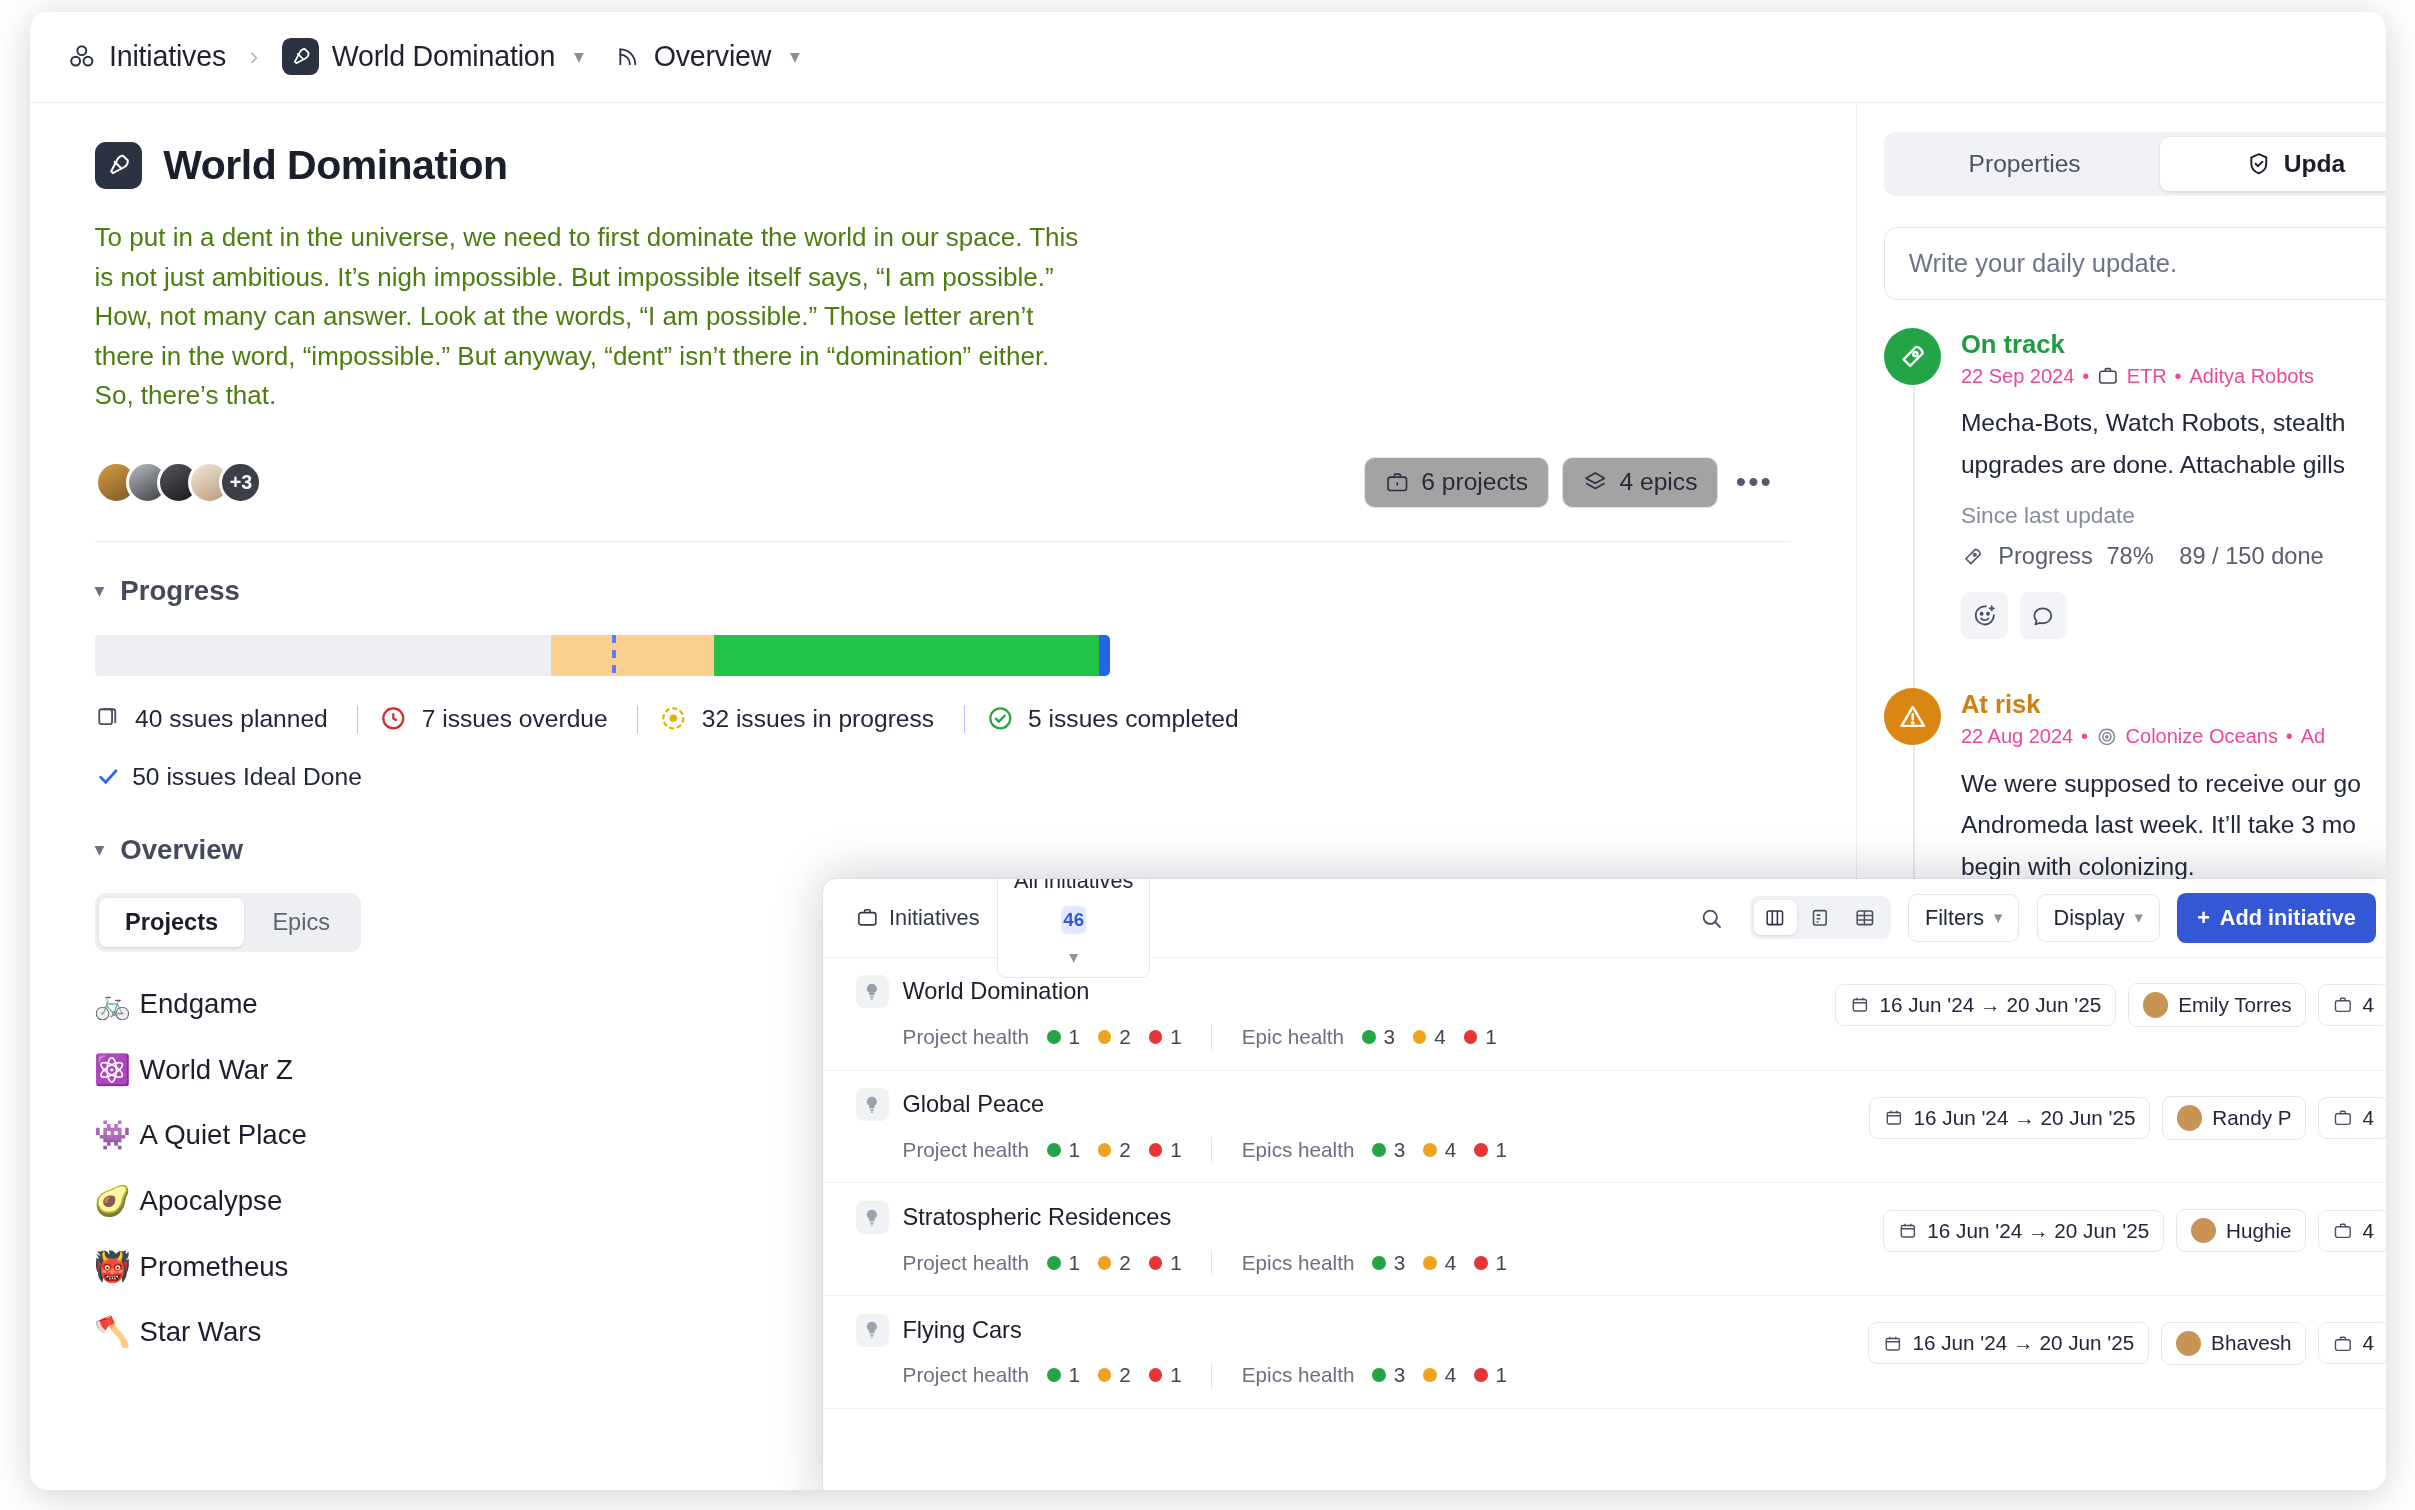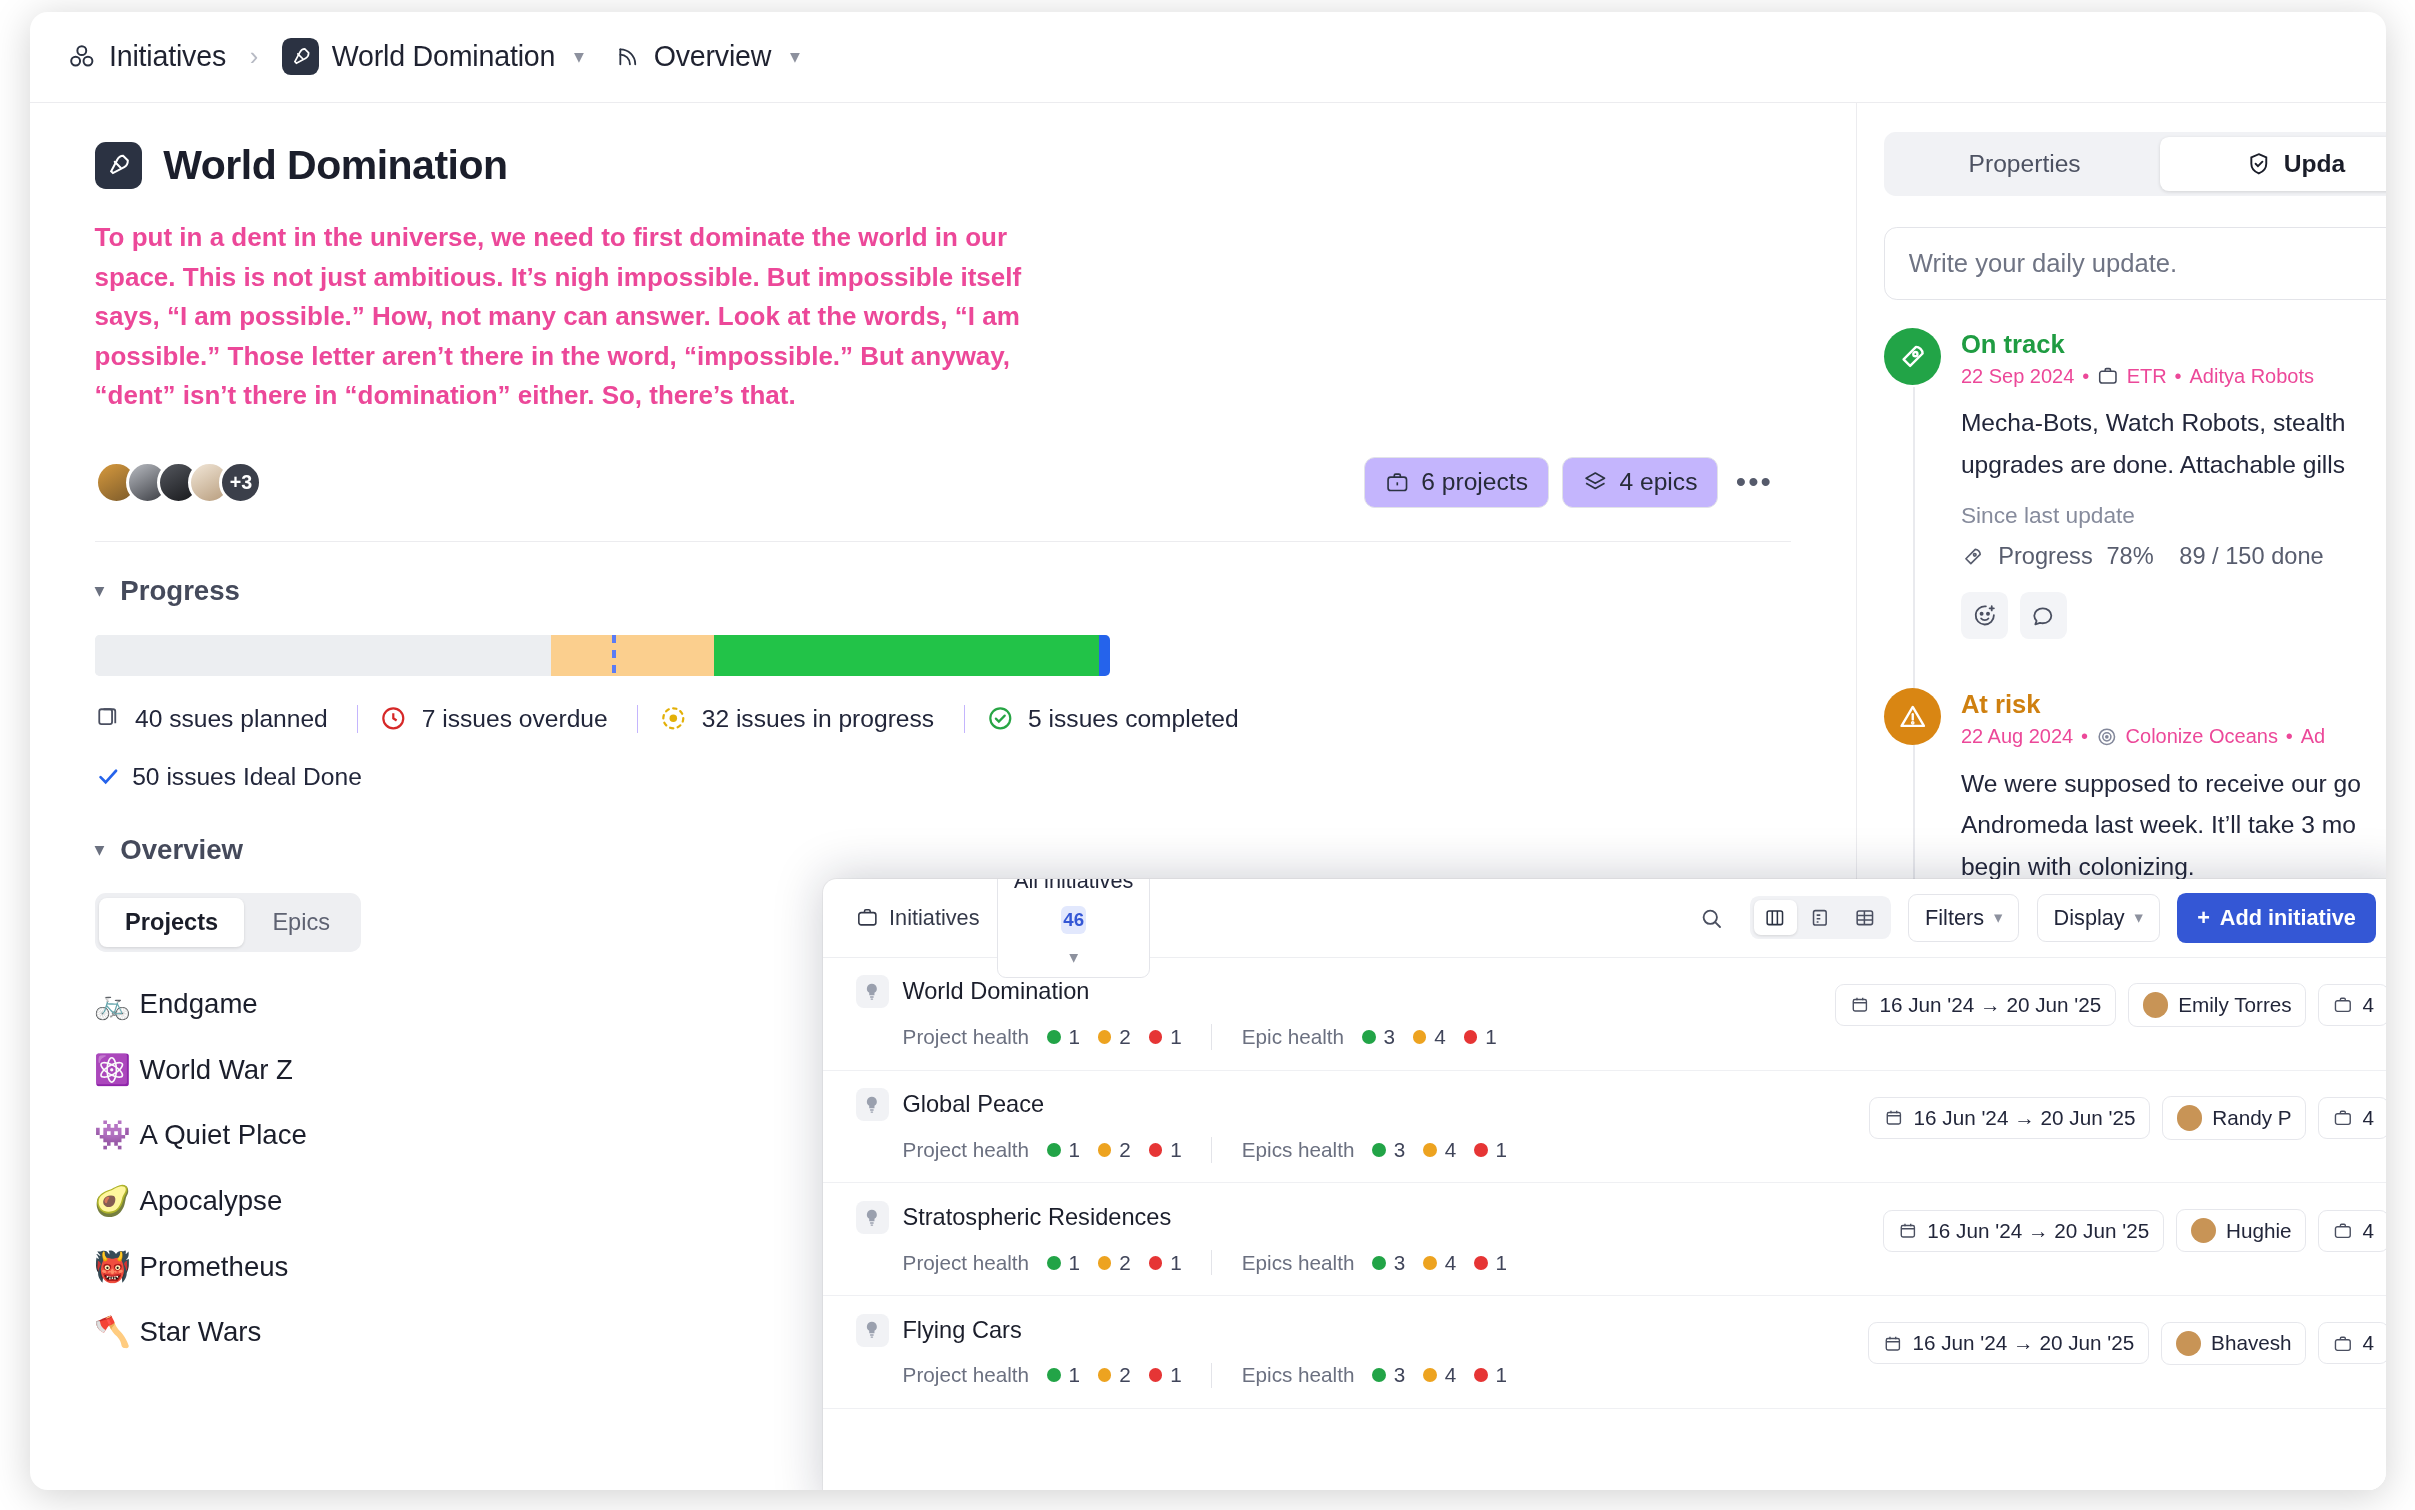--- a/index.html
+++ b/index.html
@@ -41,39 +41,39 @@
   .main { width: 1827px; padding: 39px 0 0 0; position: relative; border-right: 1px solid #ececef;}
   .inner { padding: 0 65px; }
 
   .title-row { display: flex; align-items: center; gap: 21.7px; margin-bottom: 29.6px; }
   .title-badge {
     width: 47px; height: 47px; border-radius: 10.8px; background: #2b3242;
     display: flex; align-items: center; justify-content: center;
   }
   .title-text { font-size: 41px; font-weight: 700; color: #1b1e2b; letter-spacing: -0.5px; }
 
-  .desc { font-size: 26px; line-height: 1.52; color: #ec4899; max-width: 985px; font-weight: bold; }
+  .desc { font-size: 26px; line-height: 1.52; color: #4d7c0f; max-width: 985px; }
 
   .meta-row { display: flex; align-items: center; margin-top: 41px; }
   .avatars { display: flex; }
   .avatar {
     width: 43px; height: 43px; border-radius: 50%;
     border: 3px solid #fff; margin-left: -11.8px;
     background-size: cover; position: relative;
   }
   .avatar:first-child { margin-left: 0; }
   .avatar-more {
     background: #3b3f4a; color: #fff; font-size: 19.7px; font-weight: 700;
     display: flex; align-items: center; justify-content: center;
   }
   .meta-spacer { flex: 1; }
   .pill {
     height: 51px; border: 1px solid #e2e3e8; border-radius: 10.8px;
     display: inline-flex; align-items: center; gap: 11.8px;
-    padding: 0 19.7px; font-size: 24.6px; color: #272b39; background: #c4b5fd;
+    padding: 0 19.7px; font-size: 24.6px; color: #272b39; background: #a3a3a3;
     margin-left: 13.8px;
   }
   .dots { font-size: 29.6px; color: #555a6b; letter-spacing: 2px; padding: 0 17.7px; }
 
   .divider { height: 1px; background: #ececef; margin: 33px 0 0 0; }
 
   .section-head { display: flex; align-items: center; gap: 15.8px; margin: 33px 0 27.6px 0; }
   .section-head .cv { color: #6b7180; font-size: 19.7px; }
   .section-title { font-size: 27.6px; font-weight: 700; color: #454a5b; }
 

